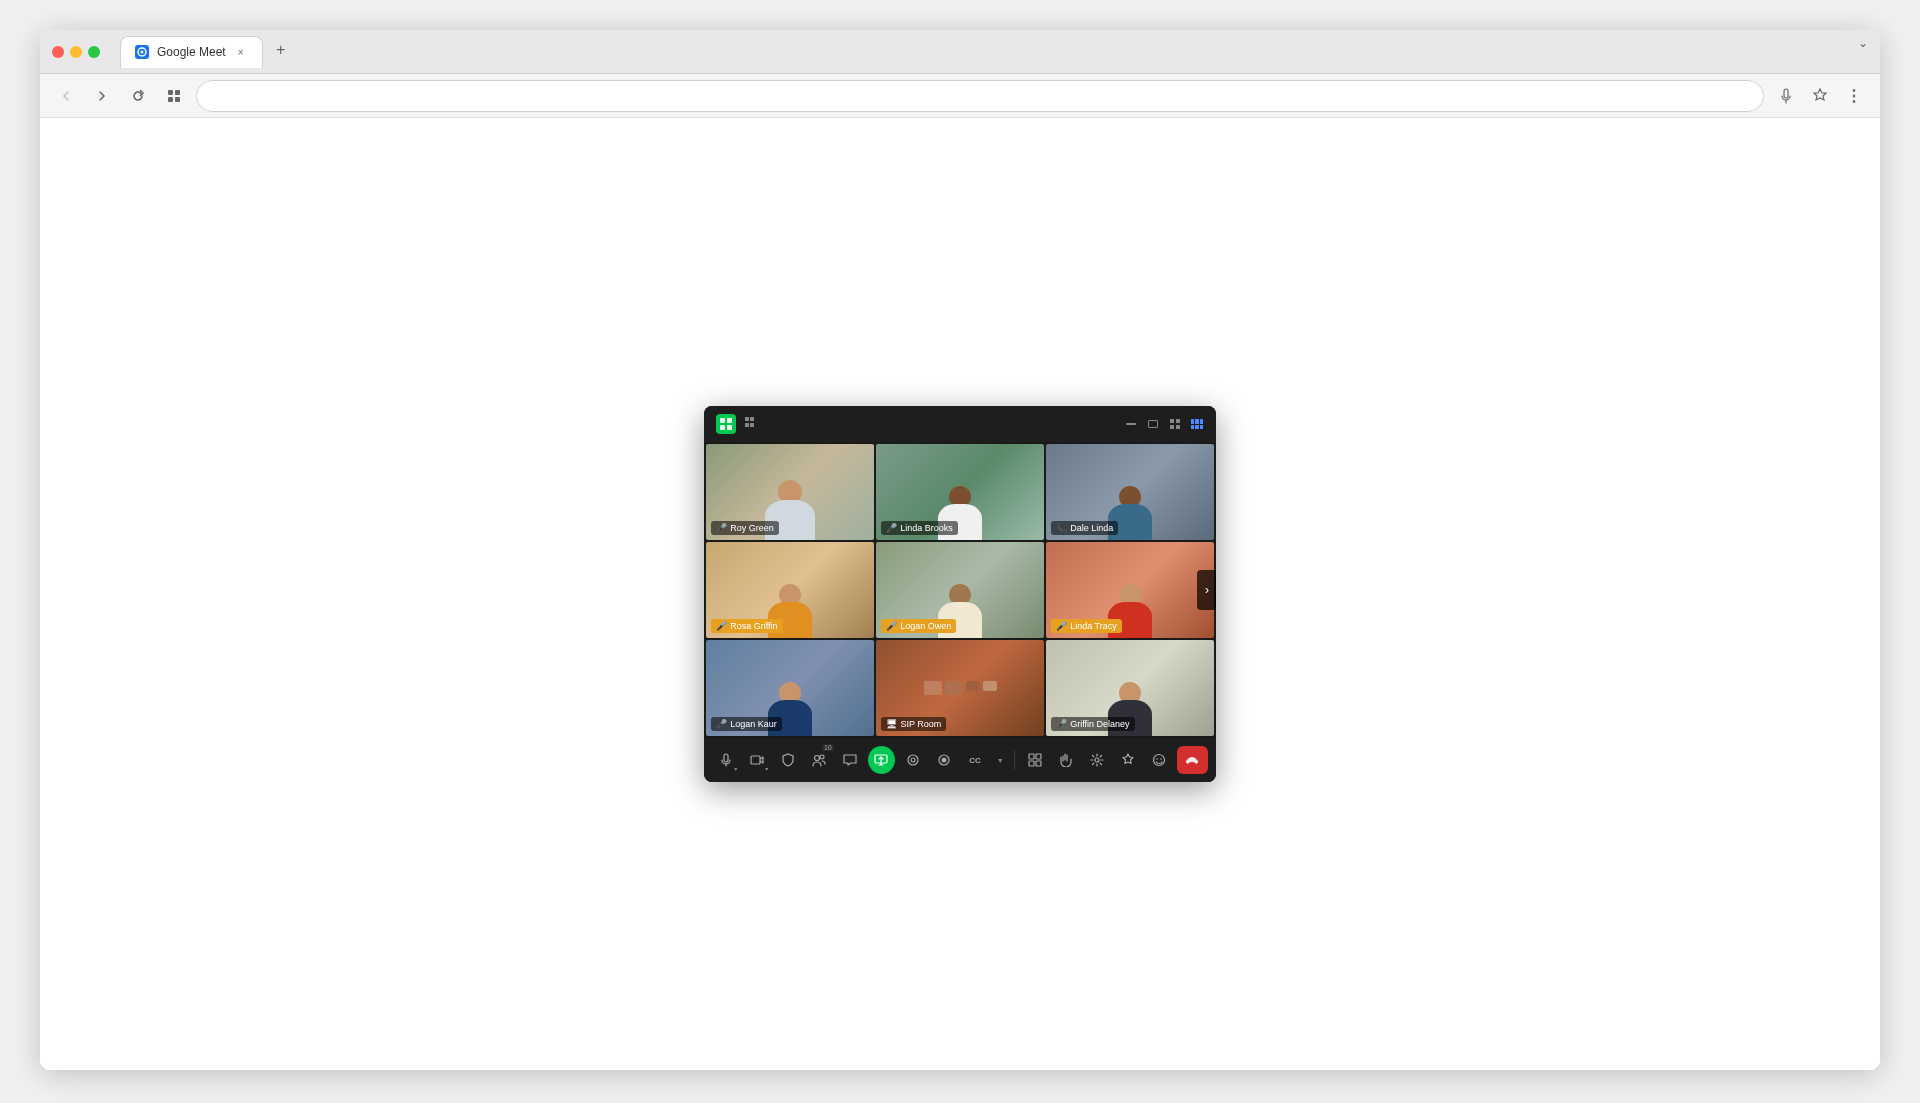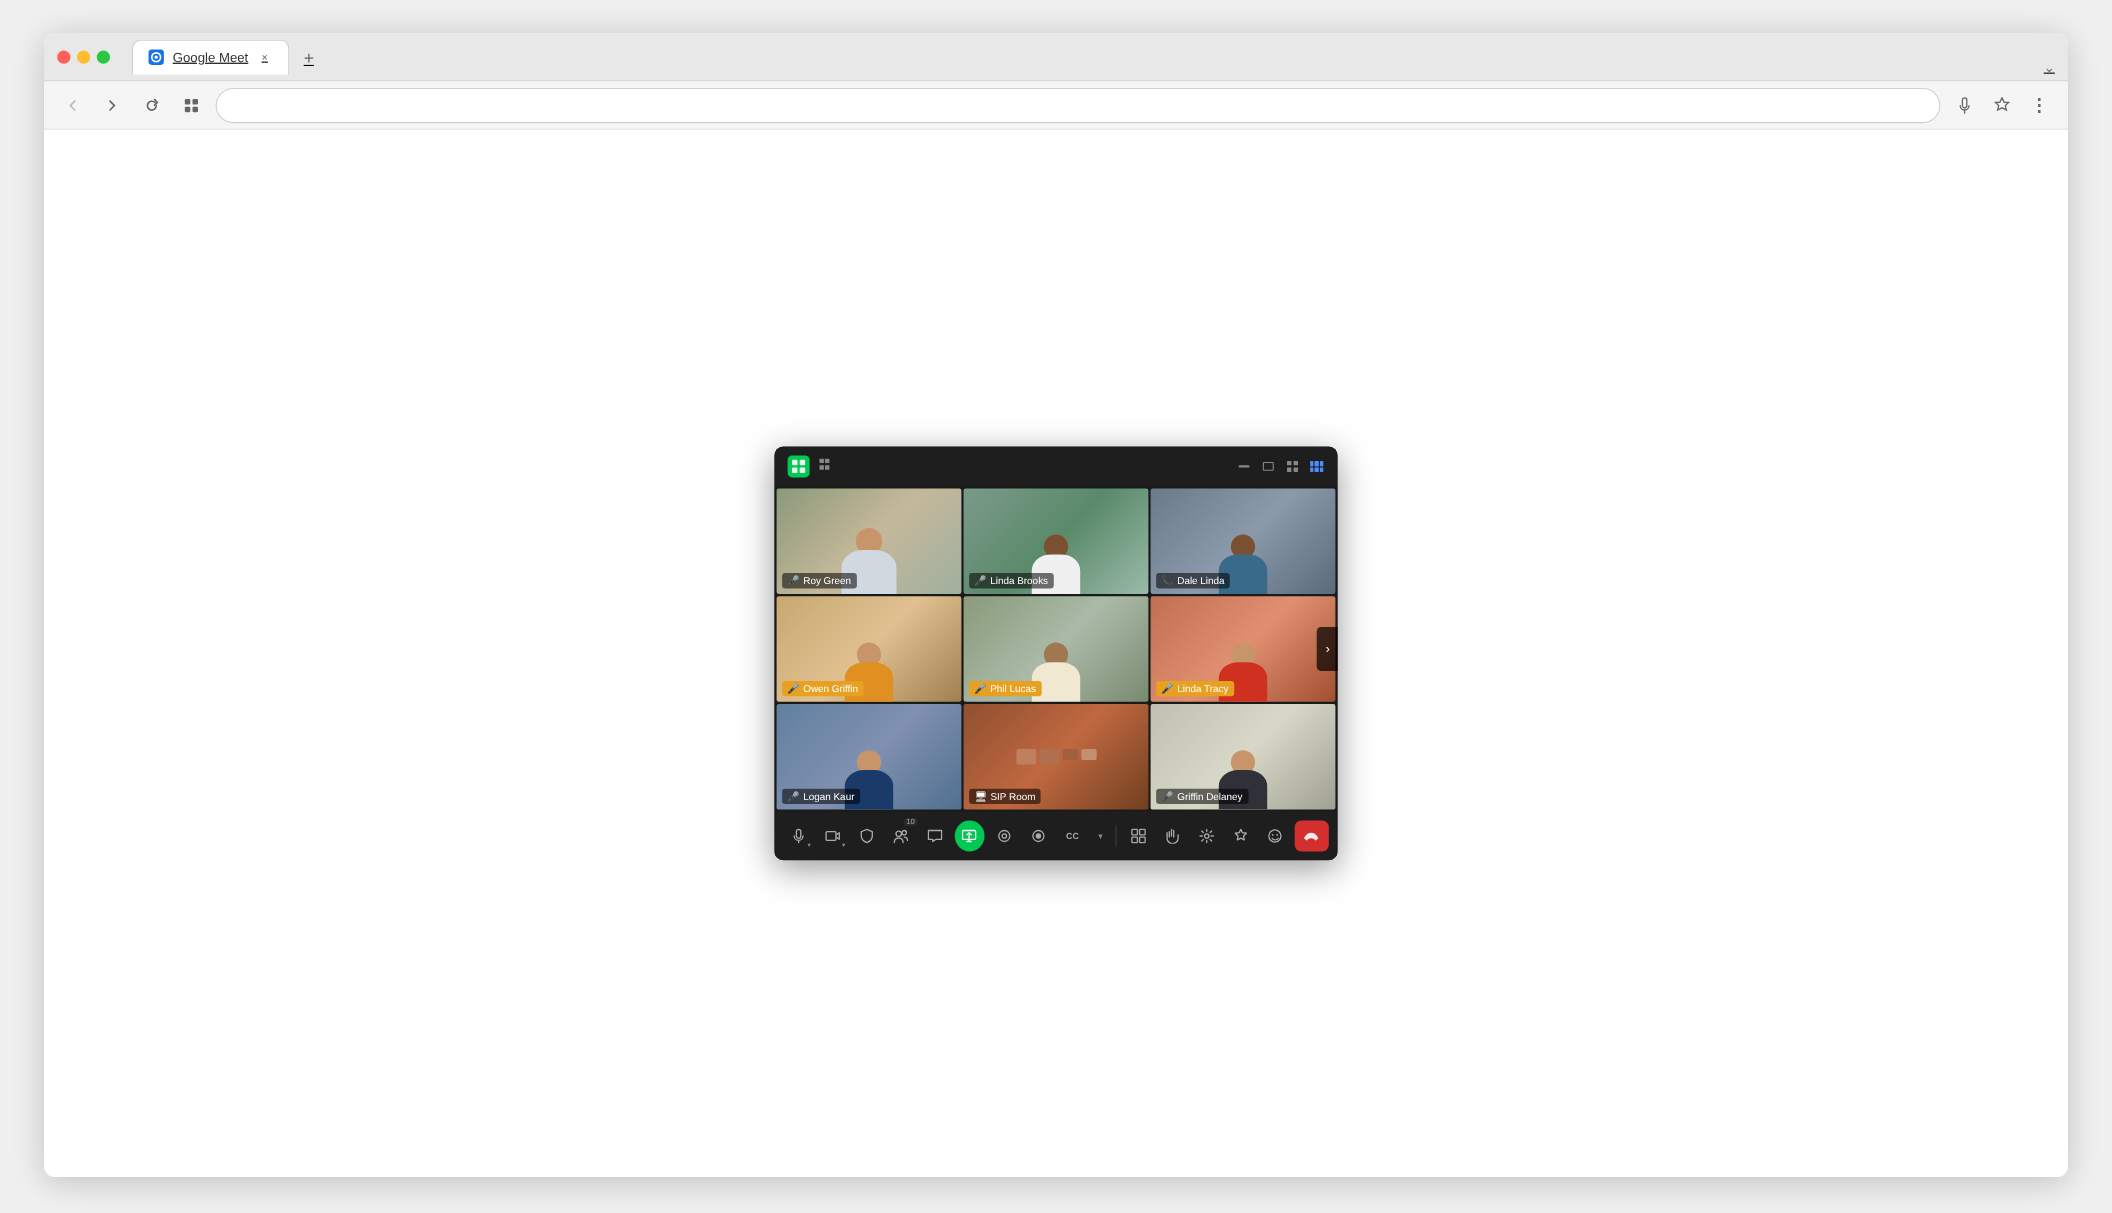--- a/index.html
+++ b/index.html
@@ -46,24 +46,23 @@
       height: 12px;
       border-radius: 50%;
     }
 
     .tl-red { background: #ff5f57; }
     .tl-yellow { background: #ffbd2e; }
     .tl-green { background: #28c840; }
 
     .browser-tab-bar {
       display: flex;
-      align-items: flex-end;
+      align-items: flex-start;
       margin-left: 12px;
       flex: 1;
-      text-decoration: underline;
     }
 
     .browser-tab {
       background: #fff;
       border-radius: 8px 8px 0 0;
       padding: 6px 14px;
       display: flex;
       align-items: center;
       gap: 8px;
       font-size: 12px;
@@ -565,32 +564,32 @@
             </div>
           </div>
 
           <div class="video-cell bg-rosa">
             <div class="person-figure fig-rosa">
               <div class="person-head"></div>
               <div class="person-body"></div>
             </div>
             <div class="name-label speaking">
               <span>🎤</span>
-              <span>Owen Griffin</span>
+              <span>Rosa Griffin</span>
             </div>
           </div>
 
           <div class="video-cell bg-phil">
             <div class="person-figure fig-phil">
               <div class="person-head"></div>
               <div class="person-body"></div>
             </div>
             <div class="name-label speaking">
               <span>🎤</span>
-              <span>Phil Lucas</span>
+              <span>Logan Owen</span>
             </div>
           </div>
 
           <div class="video-cell bg-linda">
             <div class="person-figure fig-linda">
               <div class="person-head"></div>
               <div class="person-body"></div>
             </div>
             <div class="name-label speaking">
               <span>🎤</span>

